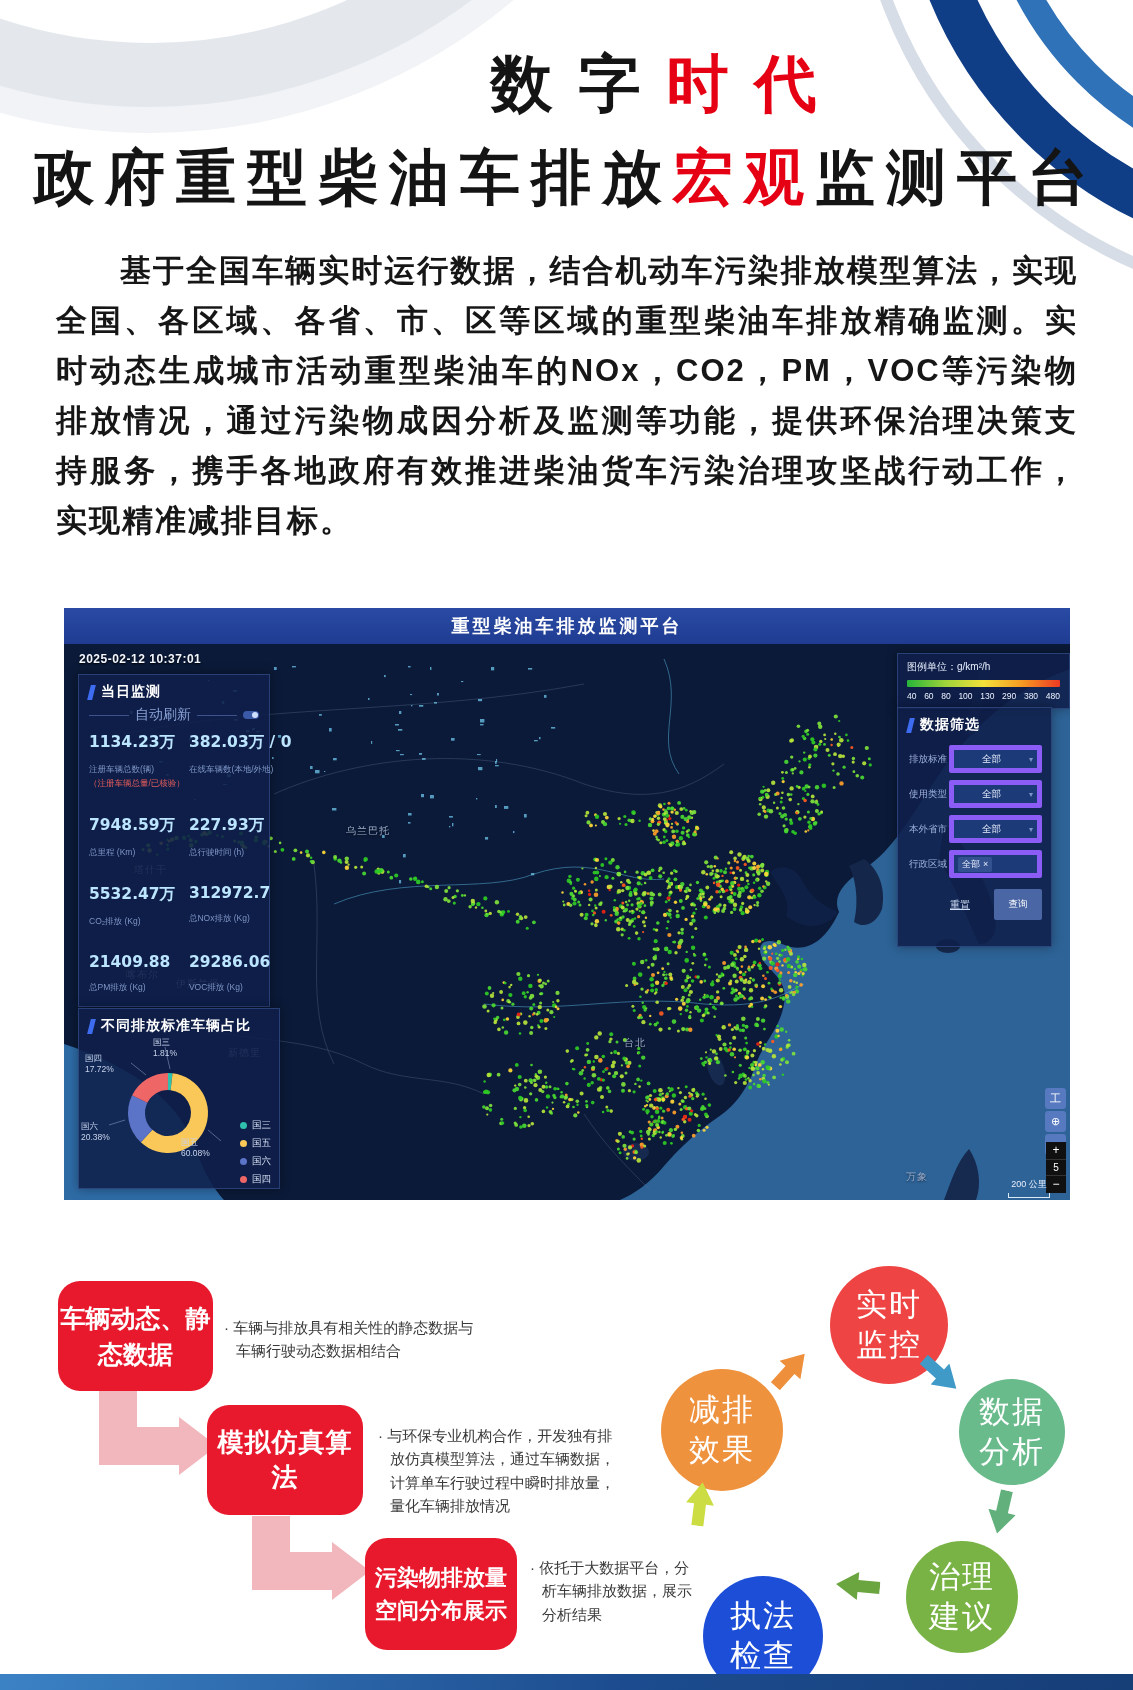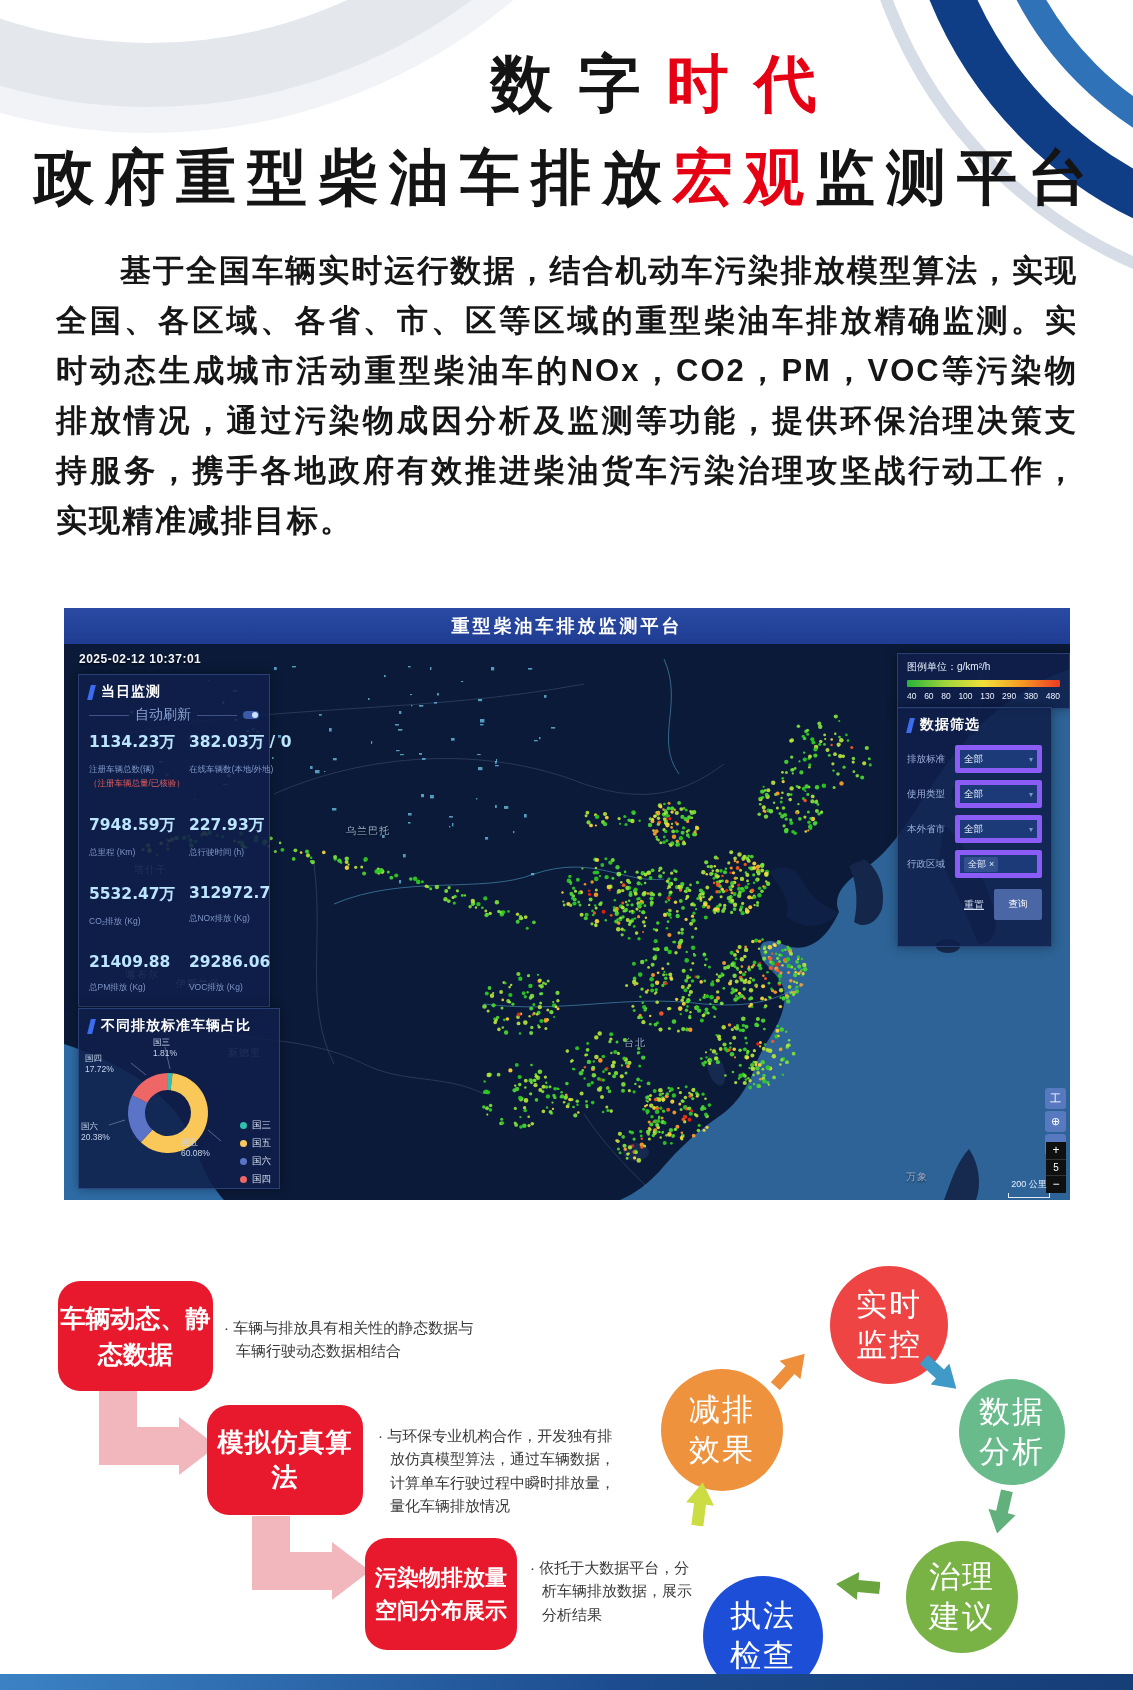--- a/index.html
+++ b/index.html
@@ -45,28 +45,28 @@
   .stat .v{font-family:"DejaVu Sans",sans-serif;font-size:15.5px;font-weight:bold;color:#bce5ff;white-space:nowrap;}
   .stat .l{font-size:8.5px;color:#7e95c6;margin-top:11px;white-space:nowrap;}
   .stat .n{font-size:8.5px;color:#e25b5b;margin-top:2px;white-space:nowrap;}
   
   #panel-legend{left:833px;top:9px;width:153px;padding:6px 9px 7px 9px;}
   #panel-legend .ul{font-size:10px;color:#e6edfc;}
   #legend-bar{height:7px;margin:6px 0 4px 0;border-radius:1px;}
   .ticks{display:flex;justify-content:space-between;font-size:8.5px;color:#eef3ff;}
   
   #panel-filter{left:833px;top:63px;width:153px;padding-bottom:9px;}
-  .f-row{display:flex;align-items:center;gap:6px;margin:7px 9px 0 9px;}
+  .f-row{display:flex;align-items:center;margin:7px 9px 0 9px;text-align:center;}
   .f-row .fl{font-size:9.5px;color:#9db1dd;white-space:nowrap;width:42px;flex:none;}
   .f-sel{flex:1;height:18px;background:#1d3a78;border:5px solid #8b5cf6;border-radius:2px;
          display:flex;align-items:center;padding:0 4px;gap:4px;}
   .f-sel .fv{flex:1;font-size:9.5px;color:#e6edfb;}
   .f-sel .ch{font-size:8px;color:#7d93c9;}
   .f-tag{background:#33508f;border-radius:2px;font-size:9px;color:#e6edfb;padding:1px 4px;display:flex;gap:3px;align-items:center;}
-  .f-btns{display:flex;justify-content:flex-end;align-items:center;gap:10px;margin:11px 9px 17px 0;}
+  .f-btns{display:flex;justify-content:flex-end;align-items:center;gap:24px;margin:11px 9px 17px 0;}
   .btn-reset{font-size:10px;color:#cfddf5;text-decoration:underline;cursor:pointer;}
   .btn-query{min-width:36px;height:17px;background:#4a66a4;border-radius:2px;color:#fff;font-size:9.5px;
              display:flex;align-items:center;justify-content:center;padding:7px 6px;cursor:pointer;}
   
   #panel-donut{left:14px;top:364px;width:200px;height:179px;}
   #donut-svg{position:absolute;left:0;top:26px;}
   .callout{position:absolute;font-size:8.5px;color:#c8d4ec;line-height:1.3;white-space:pre-line;z-index:7;}
   .dlegend{position:absolute;right:8px;top:110px;display:flex;flex-direction:column;gap:5px;z-index:7;}
   .dlegend .li{display:flex;align-items:center;gap:5px;}
   .dlegend .dot{width:7px;height:7px;border-radius:50%;flex:none;}

